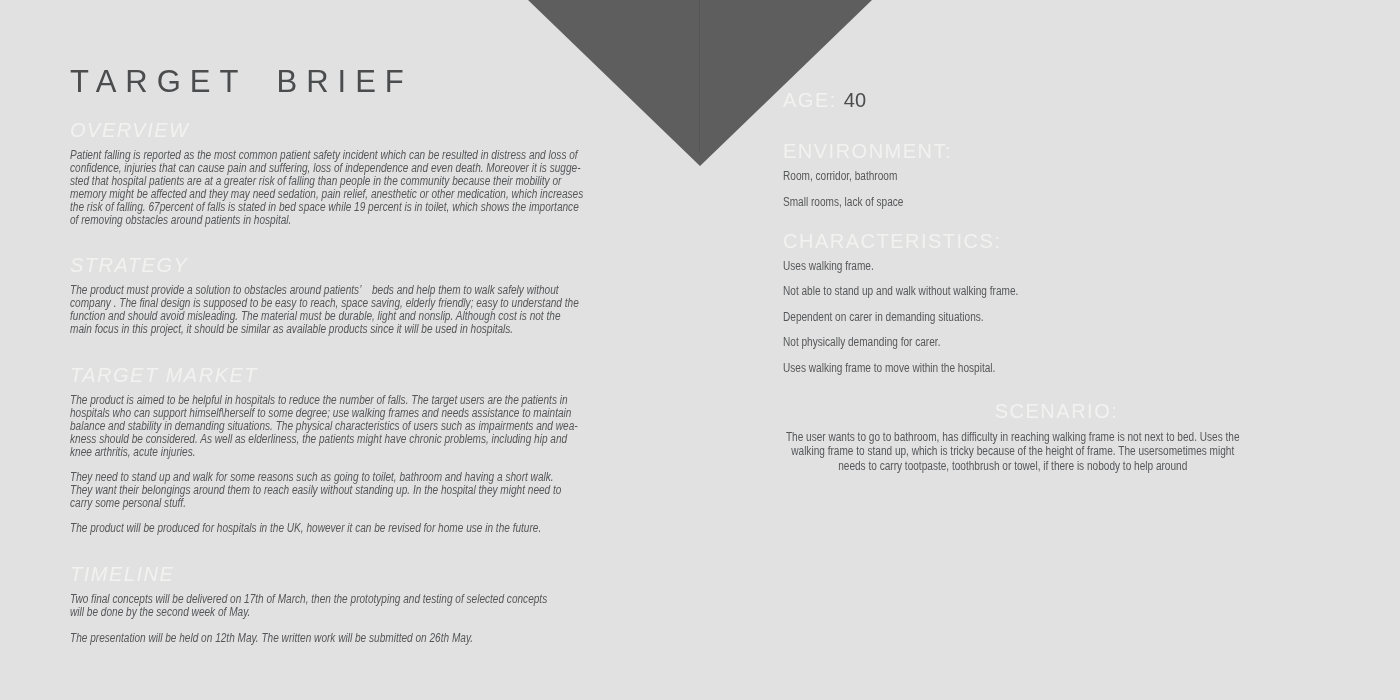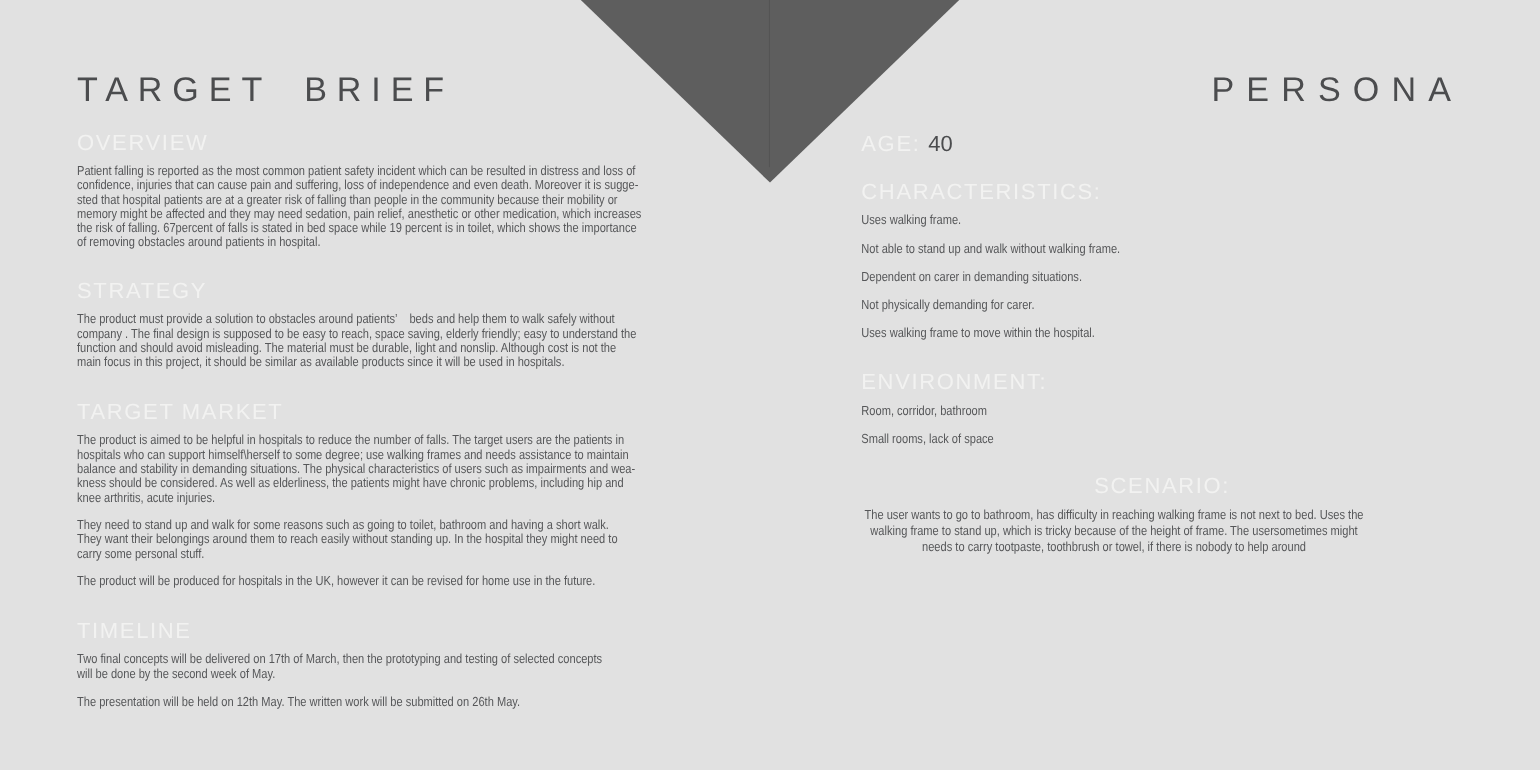--- a/index.html
+++ b/index.html
@@ -61,21 +61,21 @@
   h2.section-heading {
     margin: 0 0 8px 0;
     font-size: 20px;
     line-height: 22px;
     font-weight: normal;
     color: #f2f2f1;
     letter-spacing: 1.5px;
     white-space: nowrap;
   }
 
-  .section { margin-top: 28px; }
+  .section { margin-top: 28px; font-style: italic; }
   .section.first { margin-top: 22px; }
 
   .body-text {
     margin: 0;
     font-size: 12px;
     line-height: 12.9px;
     color: #565759;
     white-space: pre;
     transform: scaleX(0.84);
     transform-origin: 0 0;
@@ -159,39 +159,38 @@
 
     <div class="section">
       <h2 class="section-heading">TIMELINE</h2>
       <p class="body-text">Two final concepts will be delivered on 17th of March, then the prototyping and testing of selected concepts
 will be done by the second week of May.</p>
       <p class="body-text">The presentation will be held on 12th May. The written work will be submitted on 26th May.</p>
     </div>
   </div>
 
   <div class="col-right">
-    <h1 class="page-title">PERSONA</h1>
 
     <div class="age-row">
       <span class="age-label">AGE:</span><span class="age-value">40</span>
+    </div>
+
+    <div class="sec-right env">
+      <h2 class="section-heading">ENVIRONMENT:</h2>
+      <p class="list-item">Room, corridor, bathroom</p>
+      <p class="list-item">Small rooms, lack of space</p>
     </div>
 
     <div class="sec-right">
       <h2 class="section-heading">CHARACTERISTICS:</h2>
       <p class="list-item">Uses walking frame.</p>
       <p class="list-item">Not able to stand up and walk without walking frame.</p>
       <p class="list-item">Dependent on carer in demanding situations.</p>
       <p class="list-item">Not physically demanding for carer.</p>
       <p class="list-item">Uses walking frame to move within the hospital.</p>
-    </div>
-
-    <div class="sec-right env">
-      <h2 class="section-heading">ENVIRONMENT:</h2>
-      <p class="list-item">Room, corridor, bathroom</p>
-      <p class="list-item">Small rooms, lack of space</p>
     </div>
 
     <div class="sec-right scen">
       <h2 class="section-heading">SCENARIO:</h2>
       <p class="scenario-text">The user wants to go to bathroom, has difficulty in reaching walking frame is not next to bed. Uses the
 walking frame to stand up, which is tricky because of the height of frame. The usersometimes might
 needs to carry tootpaste, toothbrush or towel, if there is nobody to help around</p>
     </div>
   </div>
 

